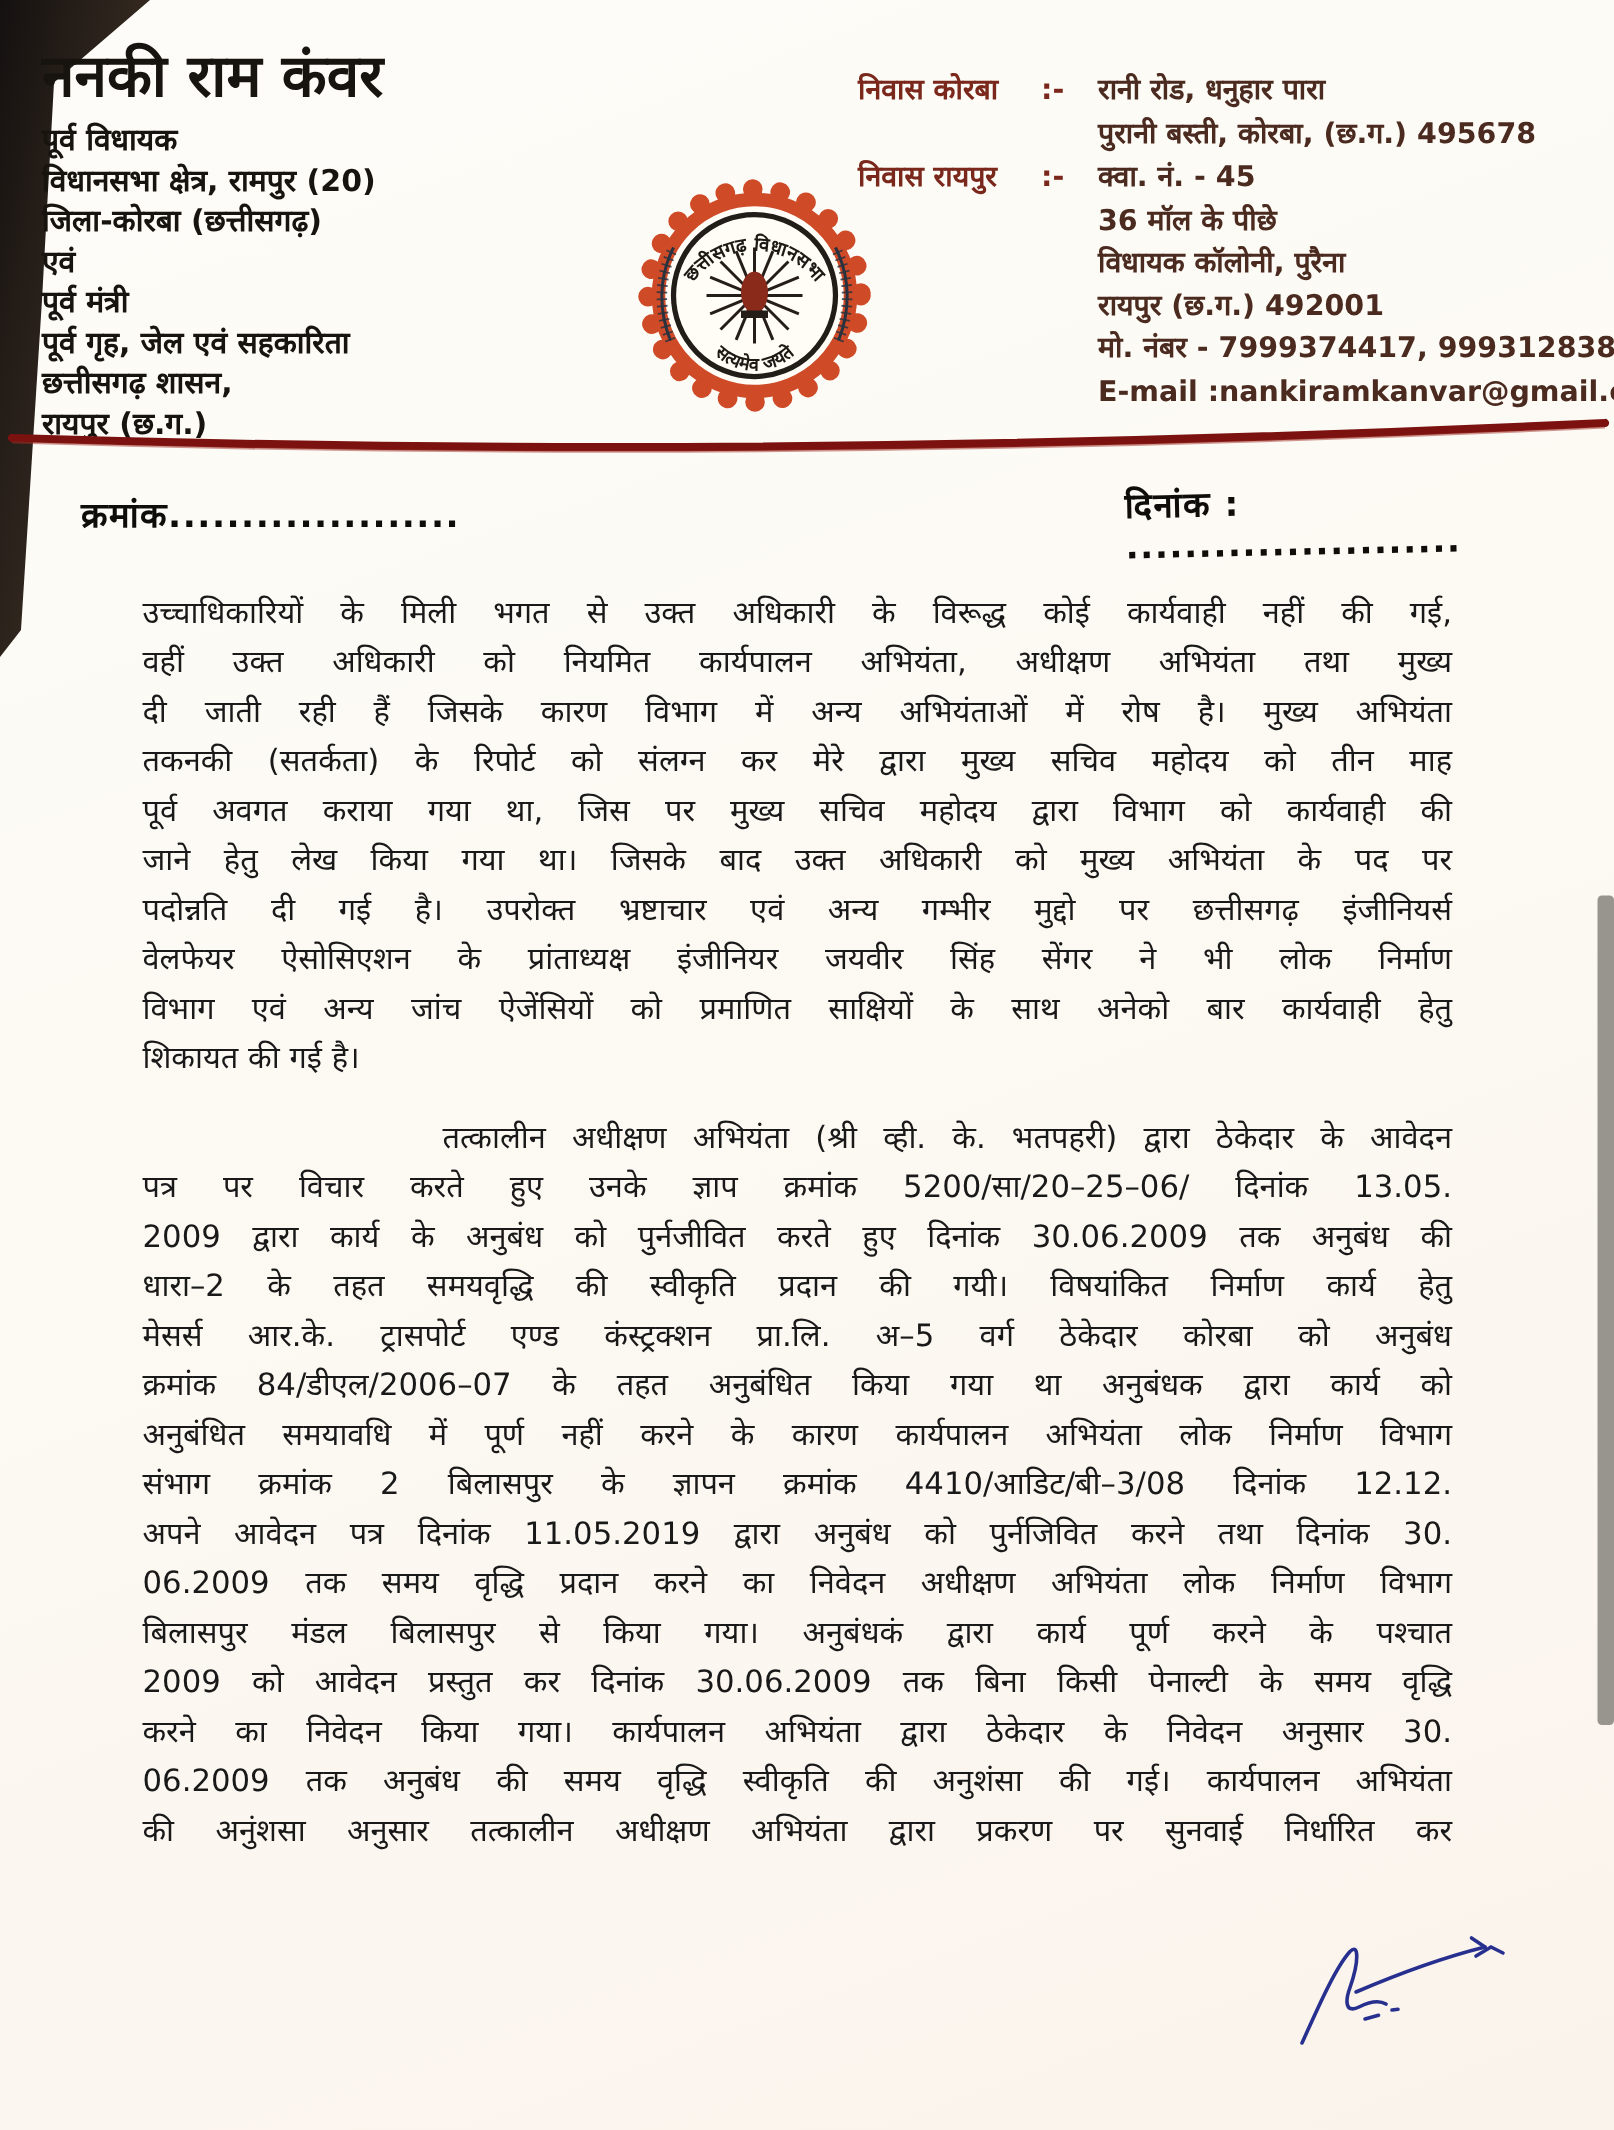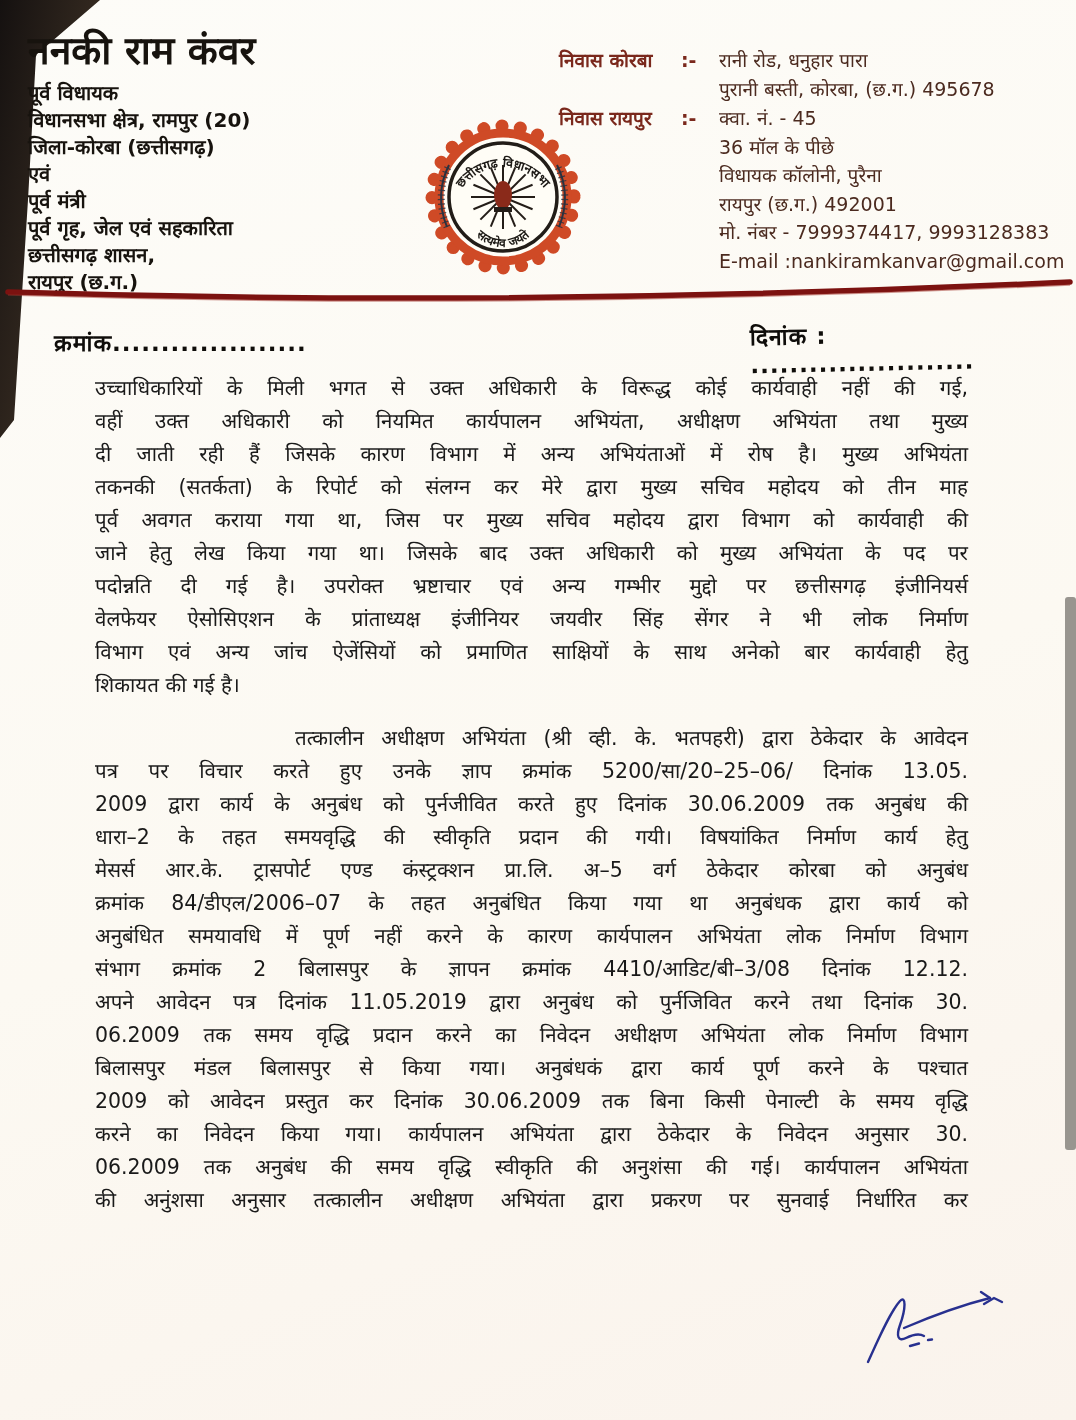--- a/index.html
+++ b/index.html
@@ -22,33 +22,33 @@
     position:absolute;right:0;top:597px;width:11px;height:553px;
     background:#98958f;border-radius:3px;
   }
   
   .lh-left{position:absolute;left:28px;top:22px;width:318px;color:#17130e}
   .lh-name{font-size:39px;font-weight:bold;margin-bottom:5px;white-space:nowrap}
   .lh-line{font-size:20px;font-weight:600;line-height:27px;white-space:nowrap}
   
   .seal{position:absolute;left:419px;top:113px;width:168px;height:168px}
   
-  .lh-right{position:absolute;left:559px;top:46px;width:480px;color:#4b2a1f}
+  .lh-right{position:absolute;left:572px;top:46px;width:480px;color:#4b2a1f}
   .addr-row{display:grid;grid-template-columns:118px 34px 1fr;column-gap:4px;font-size:19px;margin-bottom:1px}
   .addr-label{color:#7a281c;font-weight:bold;white-space:nowrap;line-height:28.5px}
   .addr-sep{color:#7a281c;font-weight:bold;line-height:28.5px}
-  .addr-line{line-height:28.5px;white-space:nowrap;font-weight:400}
+  .addr-line{line-height:28.5px;white-space:nowrap;font-weight:700}
   
   .rule{position:absolute;left:0;top:276px;width:1076px;height:36px}
   
   .ref-row{position:absolute;left:0;top:316px;width:910px;height:40px;color:#0f0d0a}
   .serial{position:absolute;left:54px;top:10px;font-size:23px;font-weight:bold;letter-spacing:1px}
   .date{position:absolute;left:750px;top:2px;font-size:23px;font-weight:bold;transform:rotate(-1.2deg);letter-spacing:1px}
   
-  .body-text{position:absolute;left:95px;top:372px;width:873px;color:#191919}
+  .body-text{position:absolute;left:95px;top:392px;width:873px;color:#191919}
   .bline{
     font-size:20.5px;line-height:33px;
     text-align:justify;text-justify:inter-word;
   }
   .bline.just{text-align-last:justify}
   .bline.indent{text-indent:200px}
   .para2{margin-top:20px}
   
   .signature{position:absolute;left:858px;top:1288px;width:165px;height:82px}
 </style>

